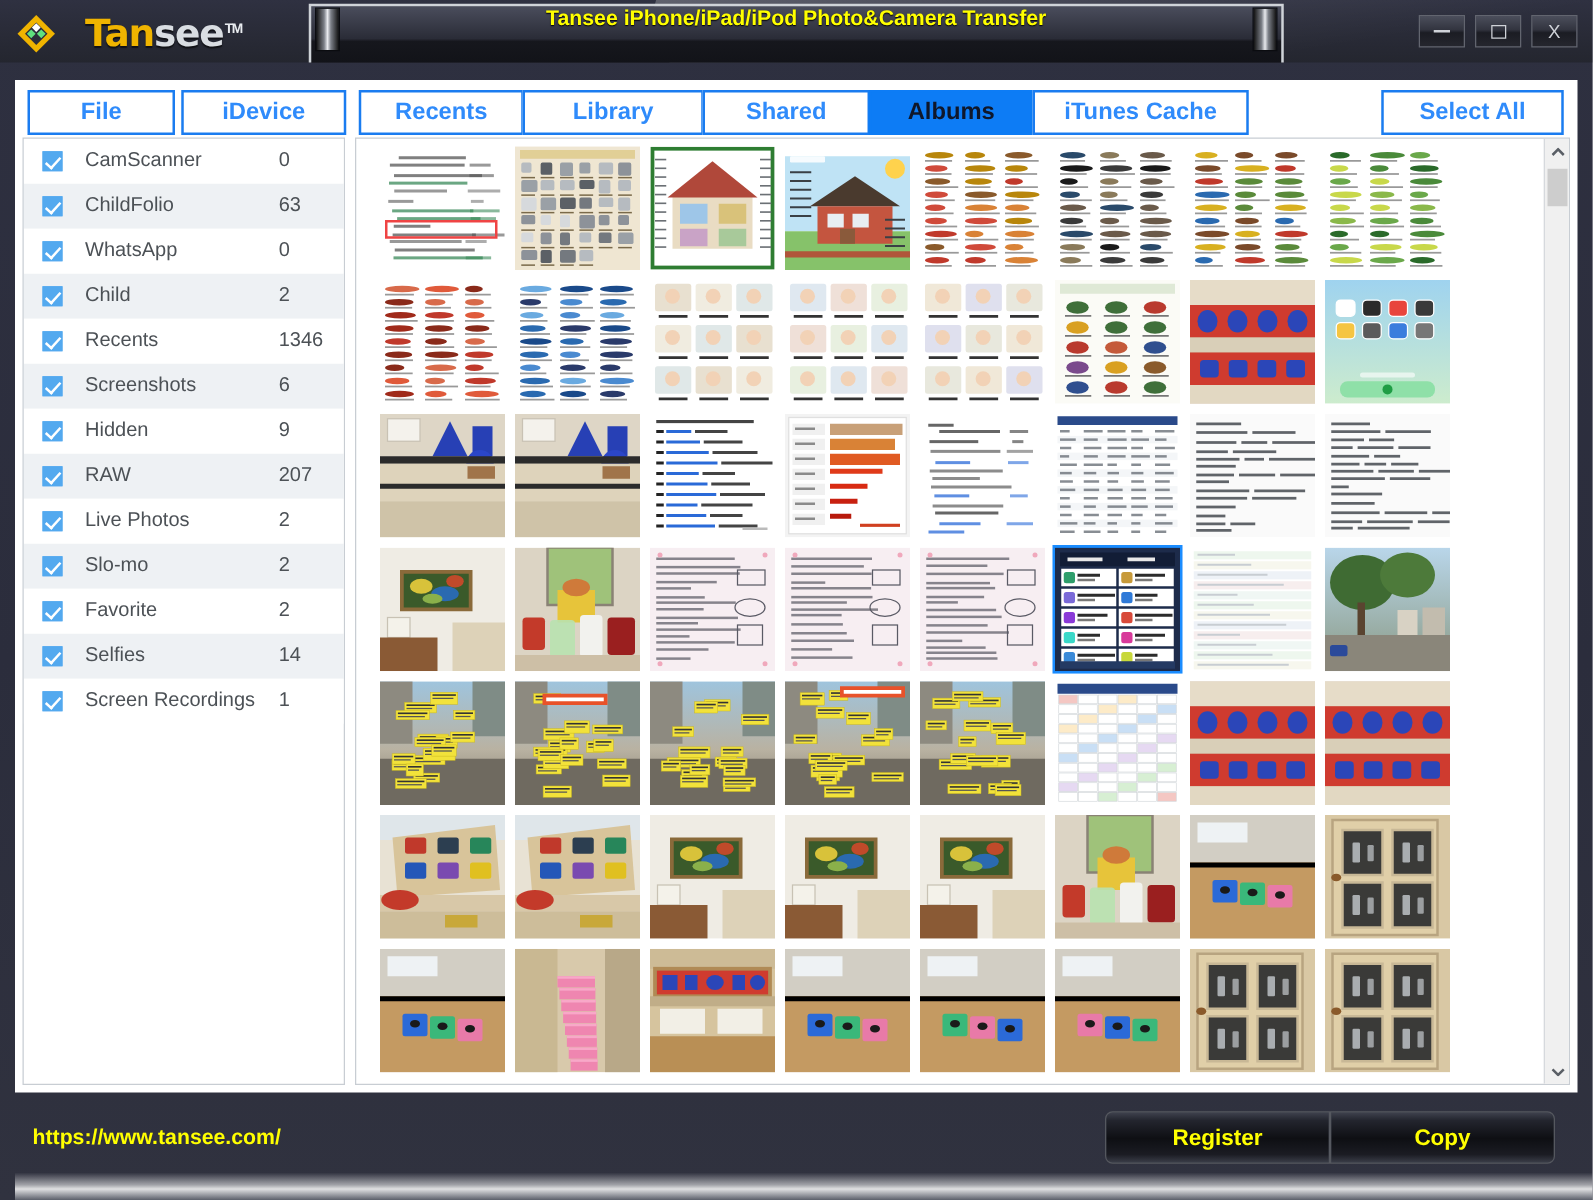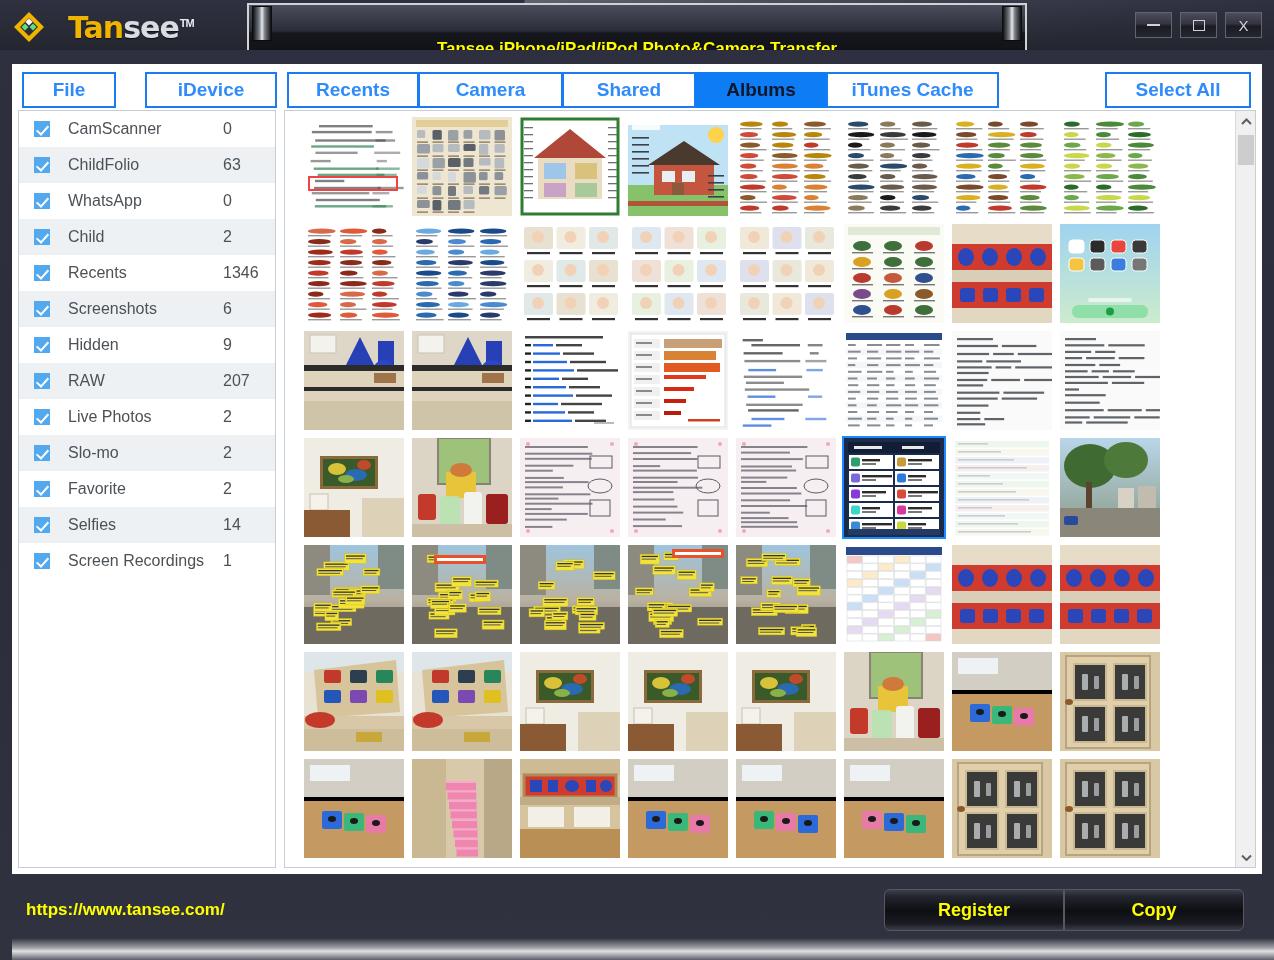--- a/index.html
+++ b/index.html
@@ -55,21 +55,21 @@
     font-size: 11px; color: #e8ebef; vertical-align: super;
     font-family: "Liberation Sans", sans-serif; font-weight: bold;
     margin-left: 1px;
   }
 
   .title-plate {
     position:absolute; left: 247px; top: 3px;
     width: 780px; height: 58px;
     border: 2px solid #cfd3d8;
     background: linear-gradient(180deg,#4a4d5c 0%, #2a2c37 48%, #16171d 52%, #101116 100%);
-    display:flex; align-items:flex-end; justify-content:center;
+    display:flex; align-items:flex-start; justify-content:center;
   }
   .plate-grip {
     position:absolute; top:1px; height: 35px; width: 20px;
     background: linear-gradient(90deg,#111 0%,#7c8088 35%,#e8eaee 50%,#7c8088 65%,#111 100%);
     border: 1px solid #0b0c10;
   }
   .plate-grip.left { left: 3px; }
   .plate-grip.right { right: 3px; }
   .title-text {
     color: #ffff00; font-size: 17px; font-weight: bold;
@@ -285,32 +285,32 @@
         </div>
       <div class="winbtn">
           <span class="glyph-close">X</span>
         </div>
     </div>
   </div>
 
   <div class="content">
 
     <div class="tabrow">
-      <div class="tab" id="tab-file" style="left:10px;  width:94px;">
+      <div class="tab" id="tab-file" style="left:10px;  width:118px;">
           <span>File</span>
         </div>
       <div class="tab" id="tab-idevice" style="left:133px; width:132px;">
           <span>iDevice</span>
         </div>
 
       <div class="tab" id="tab-recents" style="left:275px; width:132px;">
           <span>Recents</span>
         </div>
       <div class="tab" id="tab-library" style="left:406px; width:145px;">
-          <span>Camera</span>
+          <span>Library</span>
         </div>
       <div class="tab" id="tab-shared" style="left:550px; width:134px;">
           <span>Shared</span>
         </div>
       <div class="tab active" id="tab-albums" style="left:683px; width:132px;">
           <span>Albums</span>
         </div>
       <div class="tab" id="tab-itunes" style="left:814px; width:173px;">
           <span>iTunes Cache</span>
         </div>

